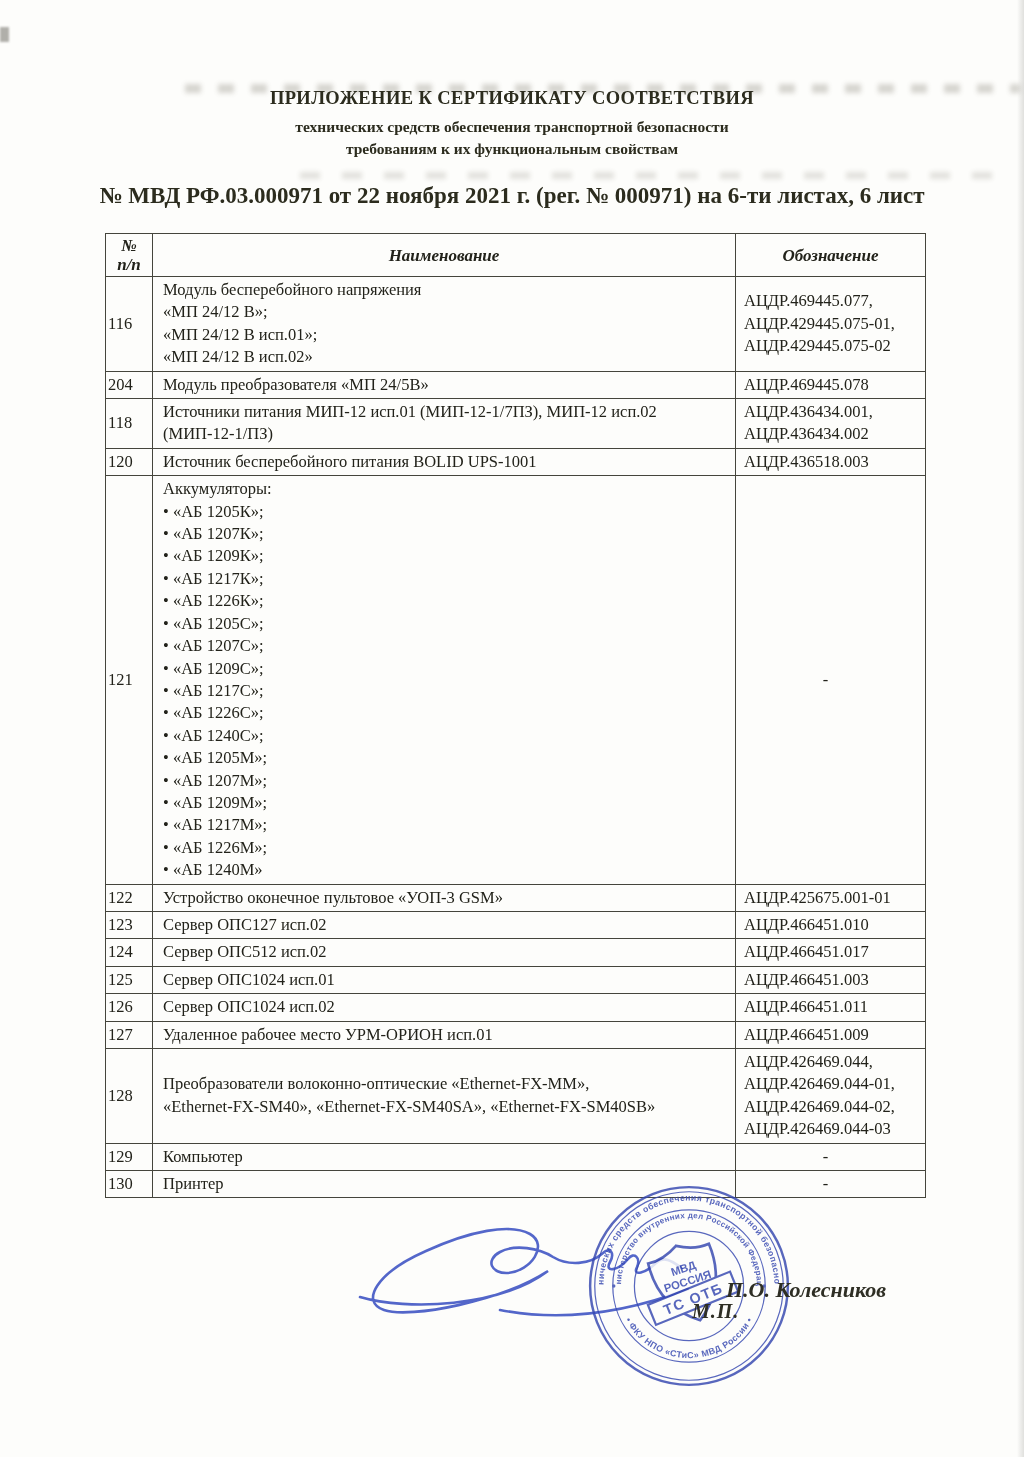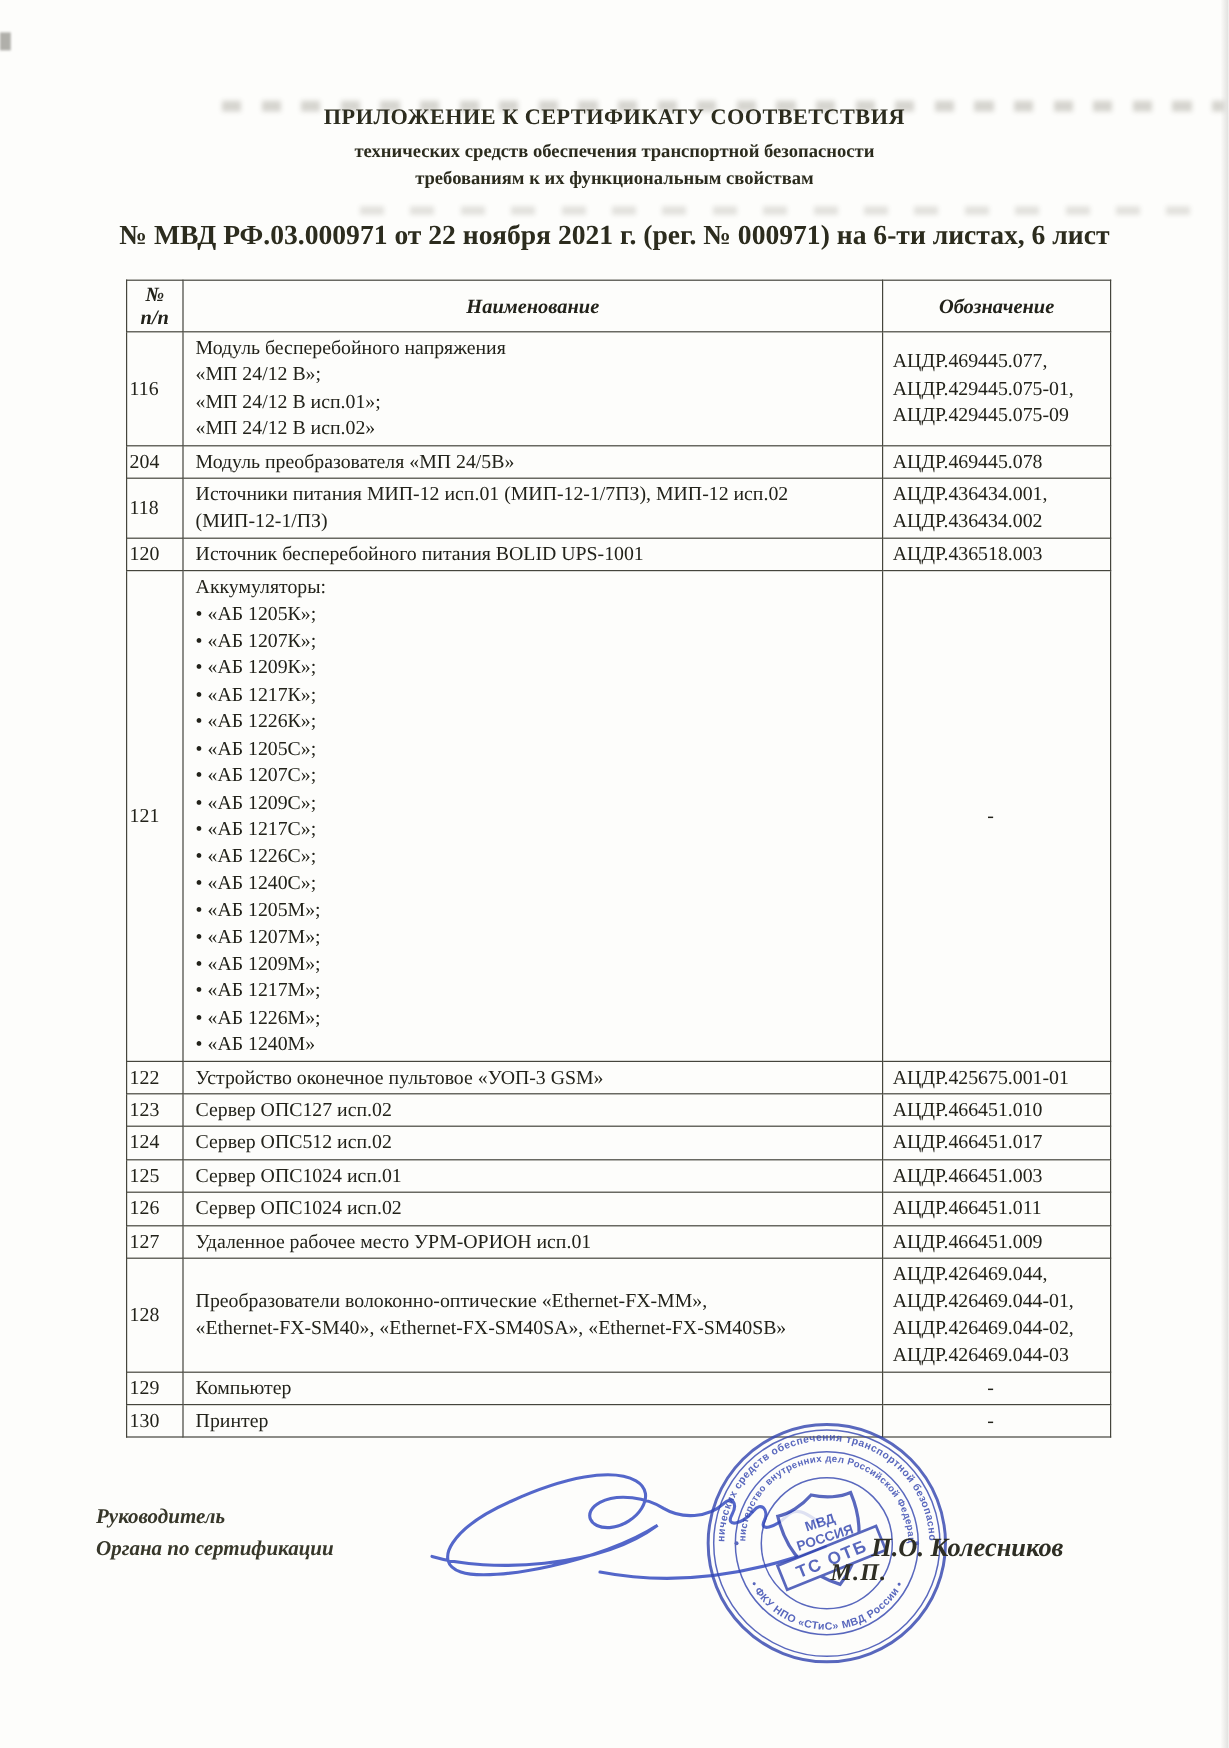--- a/index.html
+++ b/index.html
@@ -80,21 +80,21 @@
           <td class="c-num">116</td>
           <td class="c-name">
             <div>Модуль бесперебойного напряжения</div>
             <div>«МП 24/12 В»;</div>
             <div>«МП 24/12 В исп.01»;</div>
             <div>«МП 24/12 В исп.02»</div>
           </td>
           <td class="c-desig">
             <div>АЦДР.469445.077,</div>
             <div>АЦДР.429445.075-01,</div>
-            <div>АЦДР.429445.075-09</div>
+            <div>АЦДР.429445.075-02</div>
           </td>
         </tr>
         <tr>
           <td class="c-num">204</td>
           <td class="c-name">
             <div>Модуль преобразователя «МП 24/5В»</div>
           </td>
           <td class="c-desig">
             <div>АЦДР.469445.078</div>
           </td>
@@ -226,24 +226,20 @@
           <td class="c-name">
             <div>Принтер</div>
           </td>
           <td class="c-desig">
             <div class="dash">-</div>
           </td>
         </tr>
       </tbody>
   </table>
 
-  <div class="signatory">
-    <div>Руководитель</div>
-    <div>Органа по сертификации</div>
-  </div>
 
   <svg class="signature-svg" viewBox="0 0 350 118" fill="none">
     <g stroke="#4156c4" stroke-width="2.6" stroke-linecap="round" fill="none" opacity="0.9">
       <path d="M 8 84 C 55 98, 148 94, 196 58 C 150 88, 58 106, 32 97 C 8 89, 24 60, 74 38
                C 118 18, 158 10, 178 21 C 197 32, 179 58, 156 60 C 139 61, 133 47, 148 39
                C 163 31, 187 35, 201 44 C 216 53, 238 52, 251 40 C 258 33, 263 40, 258 49
                C 252 60, 266 58, 276 46 C 282 38, 289 45, 285 54 C 280 64, 294 60, 304 50
                C 312 42, 321 49, 330 55"></path>
       <path d="M 148 97 C 205 108, 268 102, 336 76"></path>
     </g>

